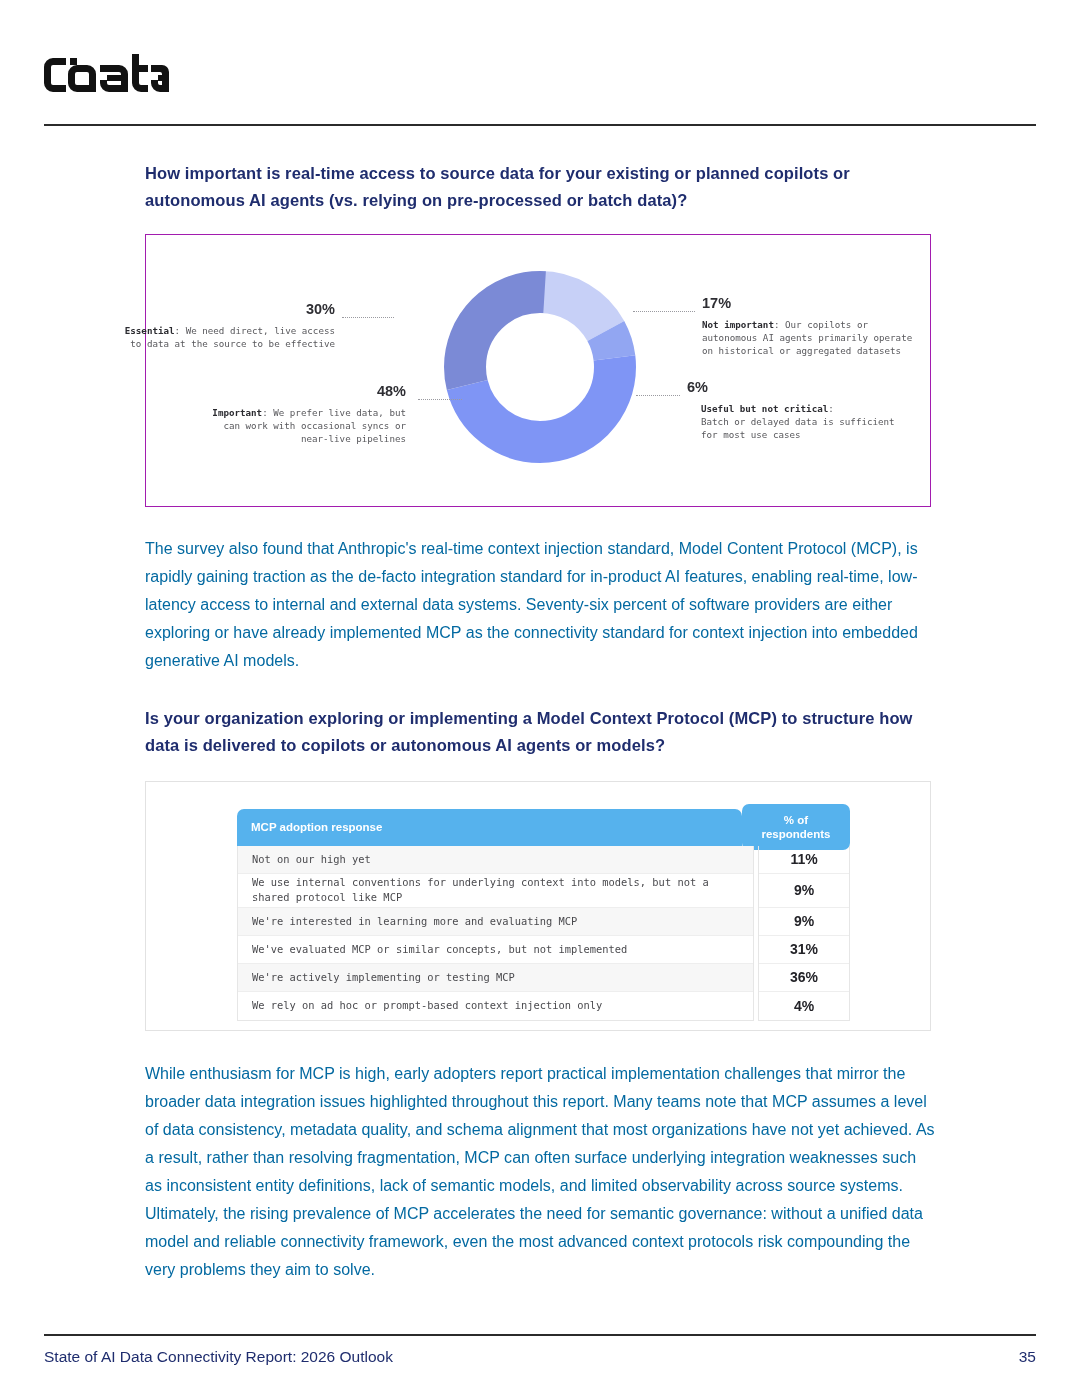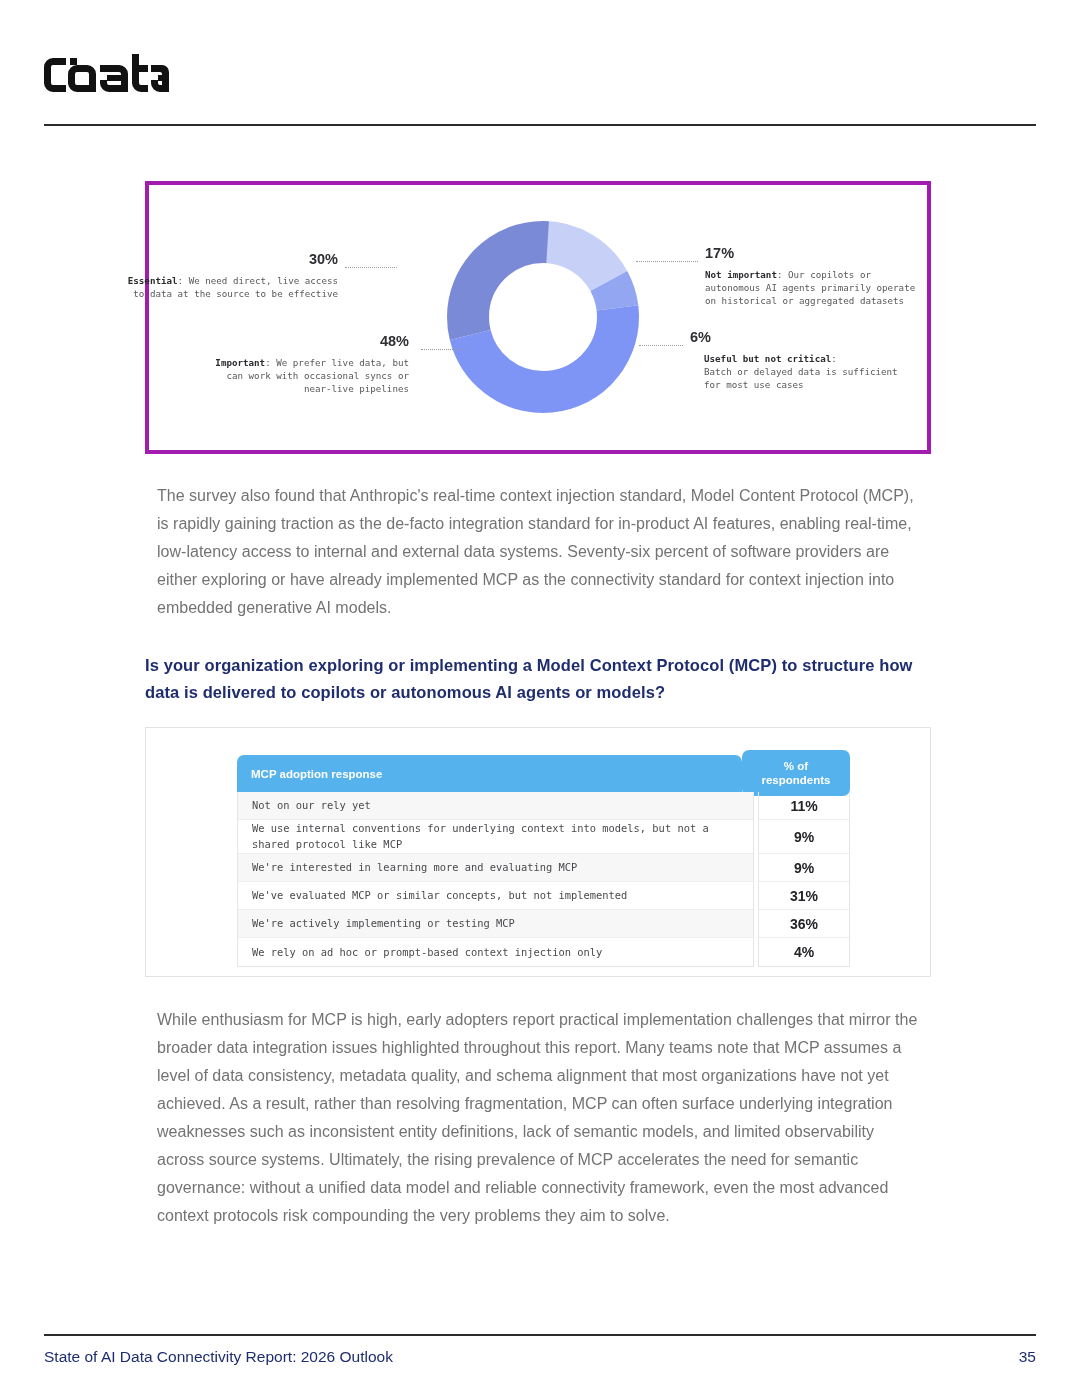--- a/index.html
+++ b/index.html
@@ -47,32 +47,32 @@
     font-weight: bold;
     color: #1f2d6e;
     line-height: 1.62;
     letter-spacing: 0.1px;
     margin: 0;
   }
 
   p.body-text {
     font-size: 16px;
     line-height: 1.75;
-    color: #737373;
-    margin: 12px;
+    color: #0369a1;
+    margin: 0;
     letter-spacing: 0.02px;
   }
 
   
   .chart-panel {
     position: relative;
     margin-top: 21px;
     width: 786px;
     height: 273px;
-    border: 4px solid #a21caf;
+    border: 1px solid #a21caf;
     background: #fff;
     box-sizing: border-box;
   }
 
   .donut-wrap {
     position: absolute;
     left: 274px;
     top: 12px;
     width: 240px;
     height: 240px;
@@ -224,20 +224,21 @@
       <path d="M176 4 H190 V26 H208 V40 H190 V62 A4 4 0 0 0 194 66 H208 V80 H194 A18 18 0 0 1 176 62 Z"></path>
 
       <path d="M214 26 H236 A14 14 0 0 1 250 40 V80 H232 A18 18 0 0 1 214 62 V56 H228 V62 A4 4 0 0 0 232 66 H236 V58 H228 V46 H236 V44 A4 4 0 0 0 232 40 H214 Z"></path>
     </g>
   </svg>
 </div>
 <div class="header-rule"></div>
 
 <div class="content">
 
+  <h2 class="question">How important is real-time access to source data for your existing or planned copilots or autonomous AI agents (vs. relying on pre-processed or batch data)?</h2>
 
   <div class="chart-panel">
 
     <div class="donut-wrap">
       <svg width="240" height="240" viewBox="0 0 240 240">
 
         <g transform="rotate(-90 120 120)" fill="none" stroke-width="42">
 
           <circle cx="120" cy="120" r="75" stroke="#c7d0f7" stroke-dasharray="80.11 391.13" stroke-dashoffset="0"></circle>
 
@@ -292,21 +293,21 @@
         <div class="th-pct">
           <div>
             <span>% of</span><br>
             <span>respondents</span>
           </div>
         </div>
       </div>
 
       <div class="tbl-body">
         <div class="col-main">
-          <div class="r-main rh1 zebra">Not on our rely yet</div>
+          <div class="r-main rh1 zebra">Not on our high yet</div>
           <div class="r-main rh2">We use internal conventions for underlying context into models, but not a shared protocol like MCP</div>
           <div class="r-main rh1 zebra">We're interested in learning more and evaluating MCP</div>
           <div class="r-main rh1">We've evaluated MCP or similar concepts, but not implemented</div>
           <div class="r-main rh1 zebra">We're actively implementing or testing MCP</div>
           <div class="r-main rh1">We rely on ad hoc or prompt-based context injection only</div>
         </div>
         <div class="col-pct">
           <div class="r-pct rh1">11%</div>
           <div class="r-pct rh2">9%</div>
           <div class="r-pct rh1">9%</div>

